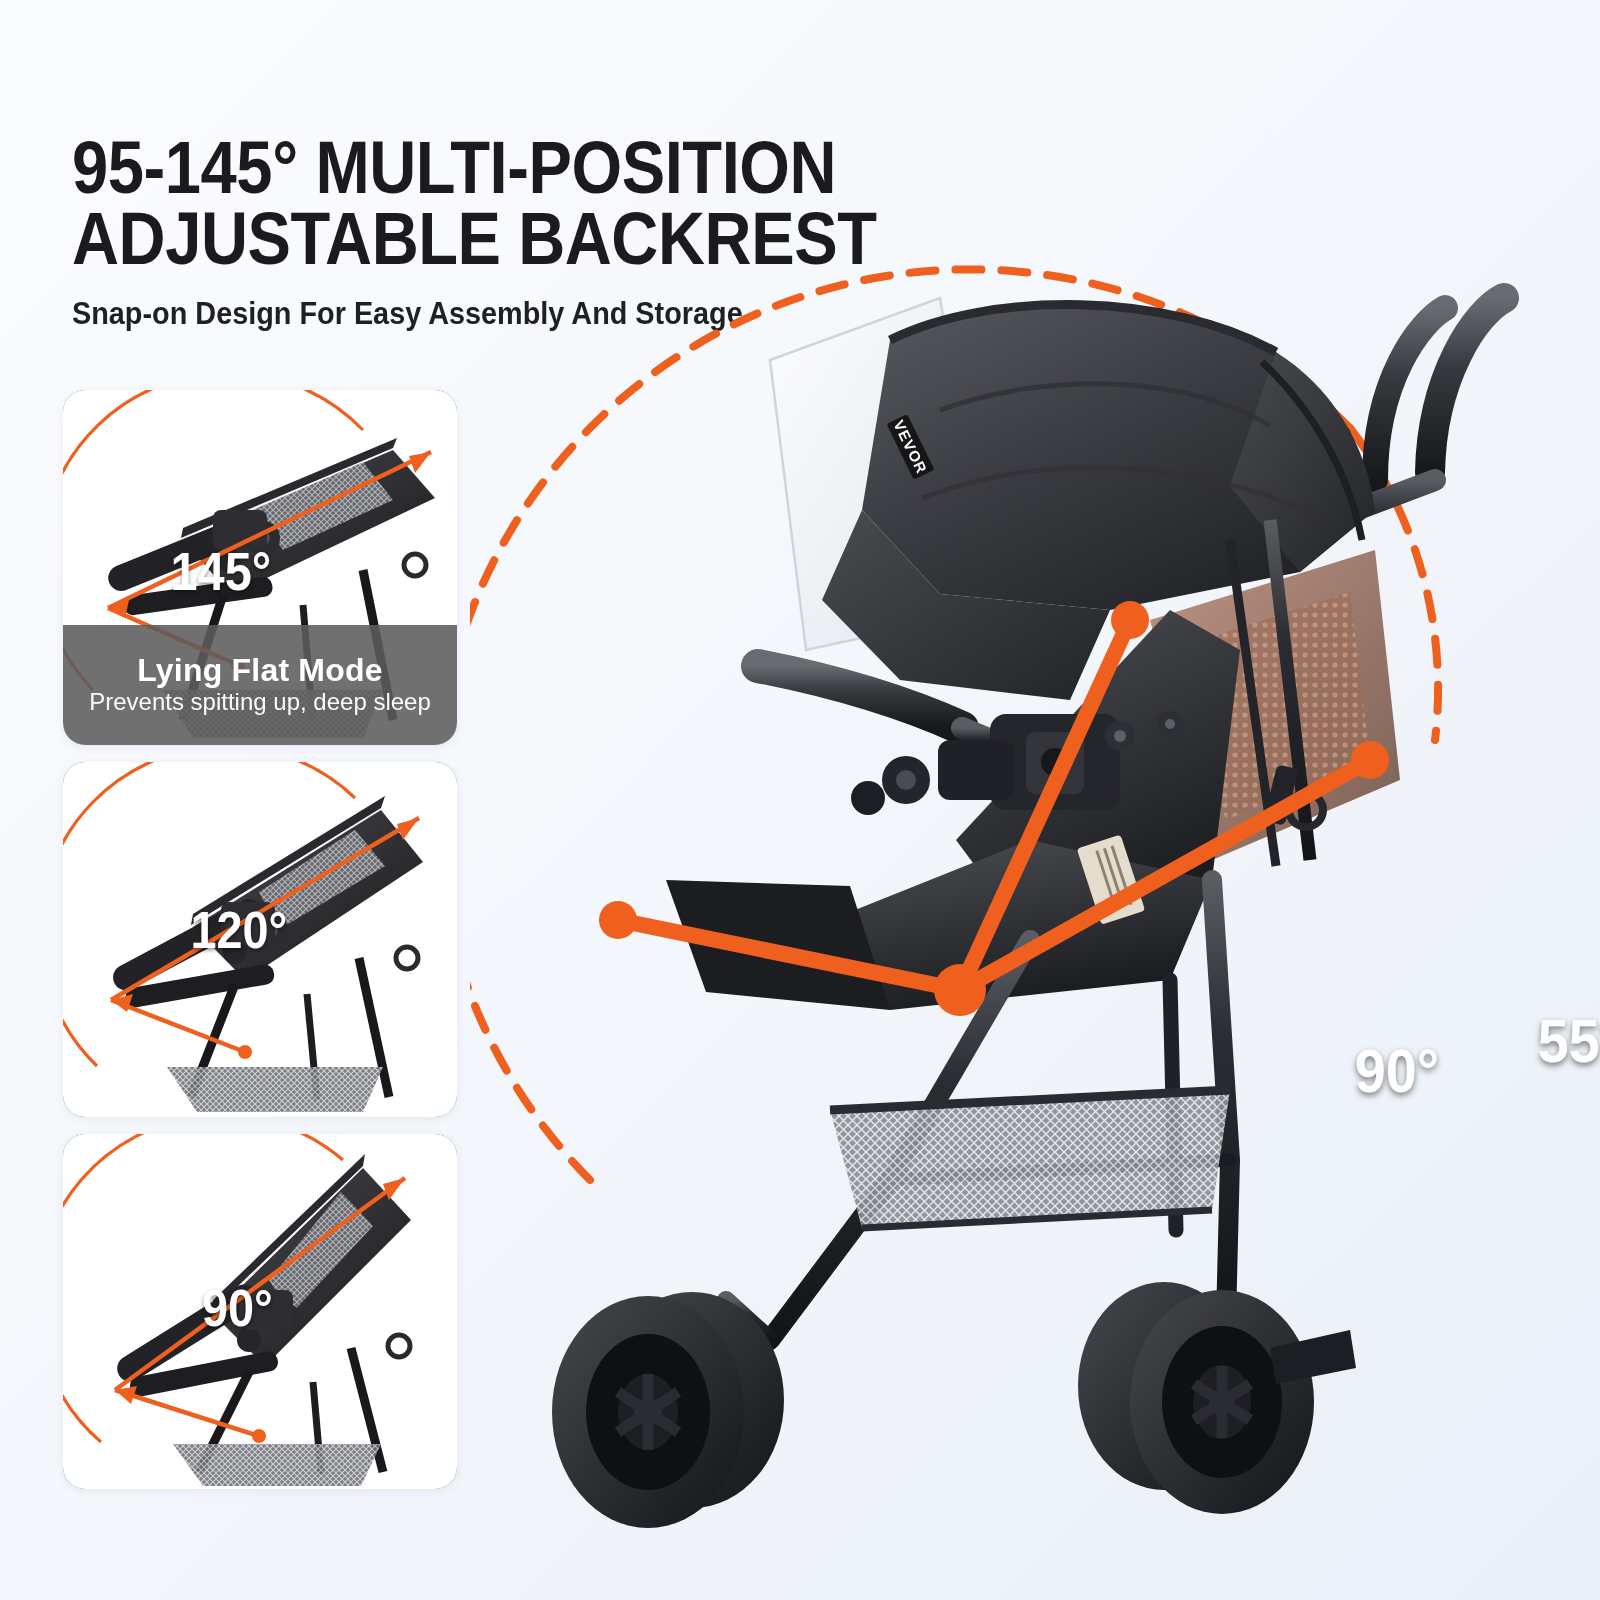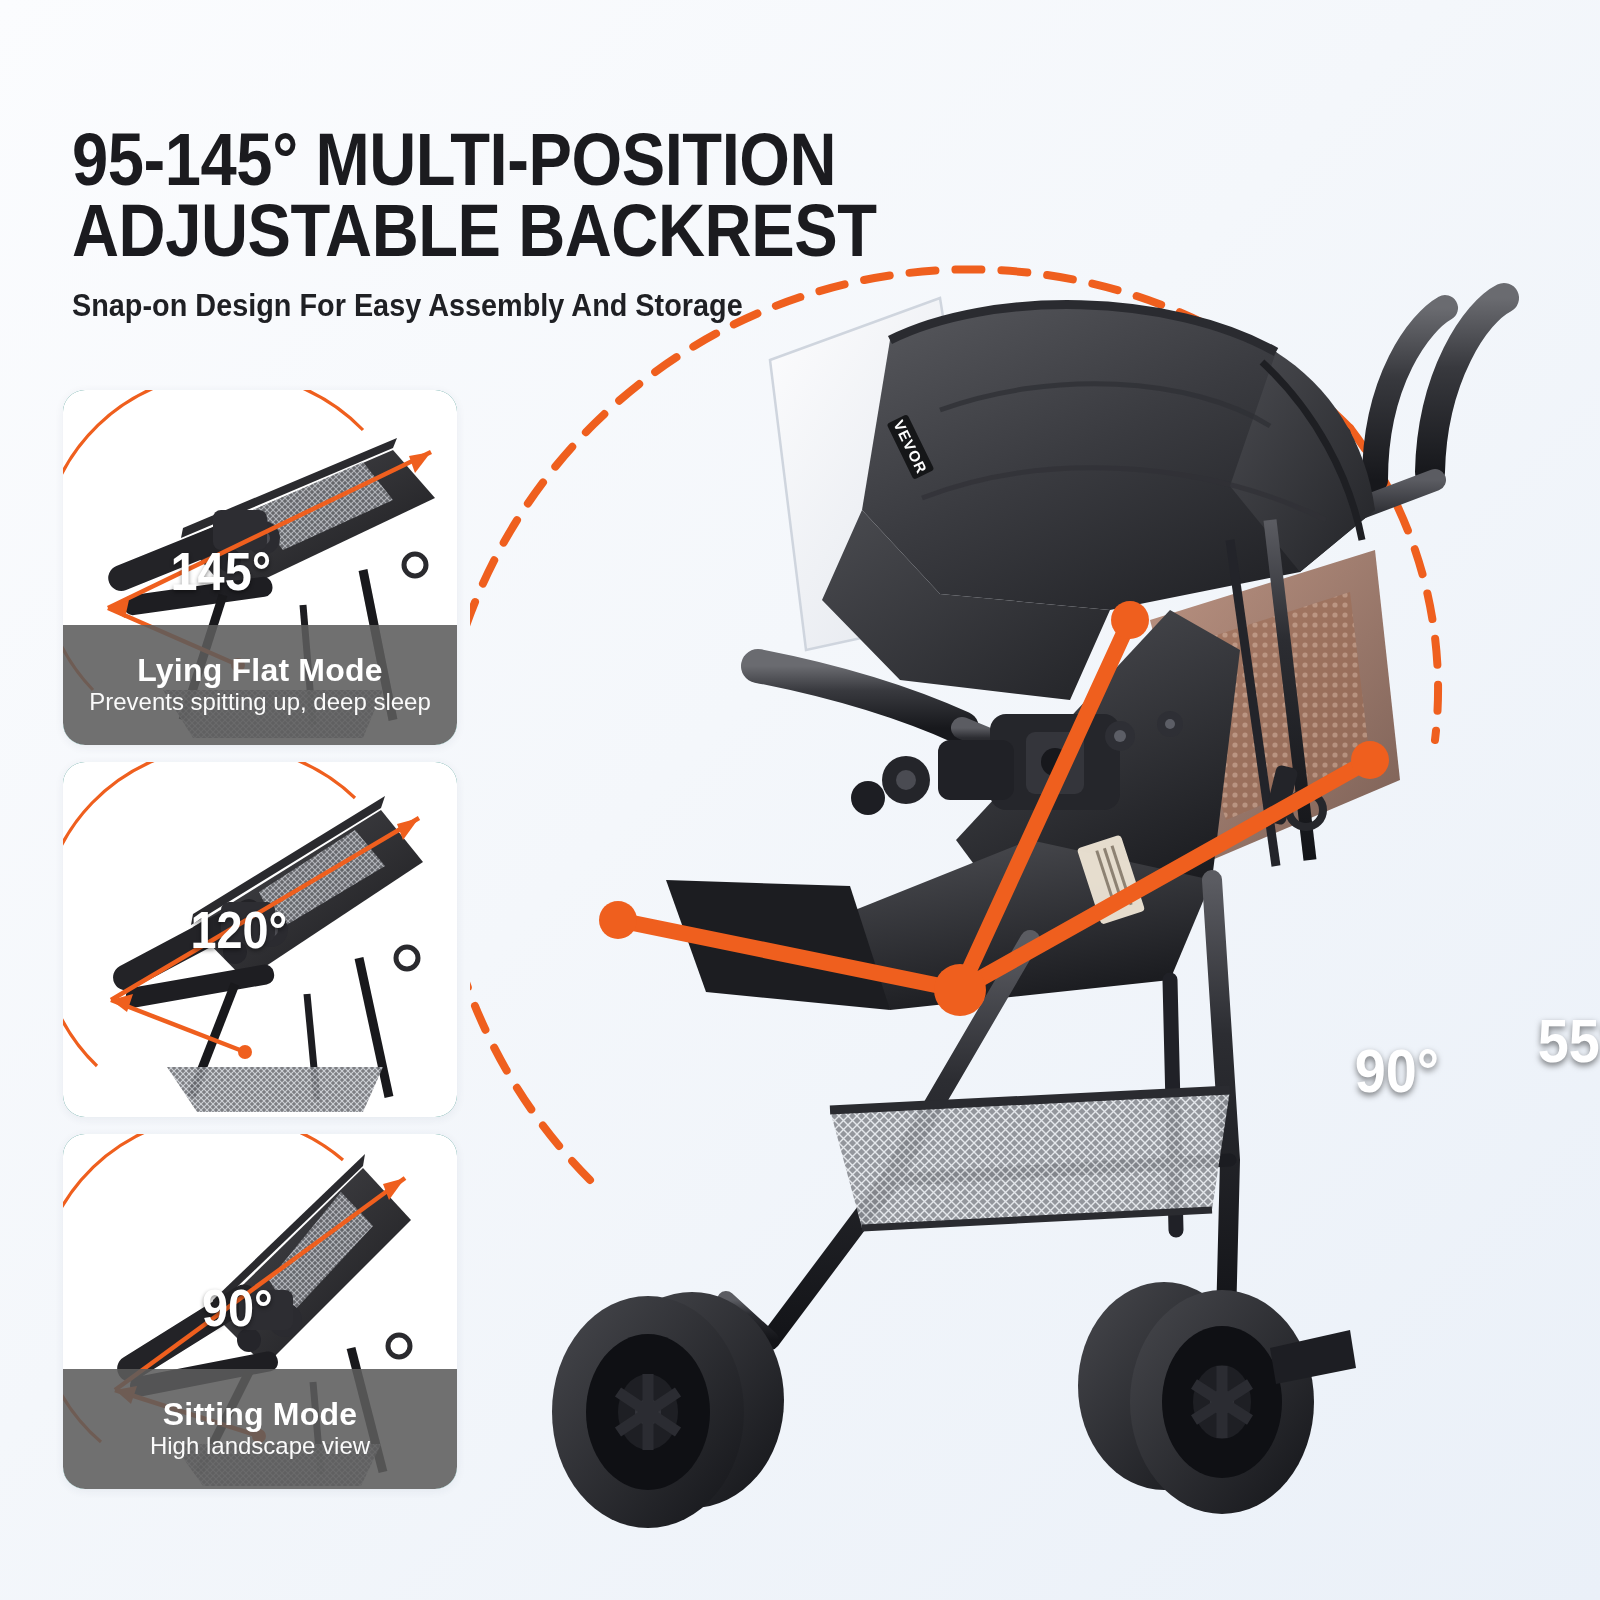--- a/index.html
+++ b/index.html
@@ -4,21 +4,21 @@
 <style>
   html,body{margin:0;padding:0;}
   body{
     width:1600px;height:1600px;overflow:hidden;
     font-family:"Liberation Sans","DejaVu Sans",sans-serif;
     background:linear-gradient(135deg,#fbfcfe 0%,#f4f7fb 45%,#eaf0f8 100%);
     position:relative;
   }
 
   
-  #header{position:absolute;left:72px;top:124px;width:900px;}
+  #header{position:absolute;left:72px;top:132px;width:900px;}
   .headline{
     font-family:"Liberation Sans Narrow","Liberation Sans",sans-serif;
     font-weight:bold;font-size:74px;line-height:0.96;
     letter-spacing:-0.5px;color:#1b1b1f;
     transform:scaleX(0.88);transform-origin:left center;
     white-space:nowrap;
   }
   .subline{
     margin-top:22px;
     font-weight:bold;font-size:31px;color:#1f2024;
@@ -198,24 +198,20 @@
       <path d="M110 310 L318 310 L298 352 L140 352 Z" fill="url(#mesh3)" opacity=".9"></path>
       <circle cx="336" cy="212" r="11" fill="none" stroke="#2a2a2e" stroke-width="5"></circle>
       <path d="M38 308 A180 180 0 0 1 280 26" fill="none" stroke="#ef5f1e" stroke-width="3.2"></path>
       <path d="M52 256 L342 44" stroke="#ef5f1e" stroke-width="4.5" fill="none"></path>
       <path d="M52 256 L196 302" stroke="#ef5f1e" stroke-width="4.5" fill="none"></path>
       <polygon points="52,256 74,252 68,270" fill="#ef5f1e"></polygon>
       <polygon points="342,44 320,50 326,66" fill="#ef5f1e"></polygon>
       <circle cx="196" cy="302" r="7" fill="#ef5f1e"></circle>
     </svg>
   </div>
-  <div class="caption">
-    <div class="t">Sitting Mode</div>
-    <div class="s">High landscape view</div>
-  </div>
 </div>
 <div class="angle-tag" id="tag2">90°</div>
 
 <div id="hero">
   <svg viewBox="0 0 1130 1420" preserveAspectRatio="xMidYMid meet">
     <defs>
       <linearGradient id="canopy" x1="0.1" y1="0" x2="0.9" y2="1">
         <stop offset="0" stop-color="#55565b"></stop>
         <stop offset="0.45" stop-color="#3a3b40"></stop>
         <stop offset="1" stop-color="#1d1e22"></stop>

